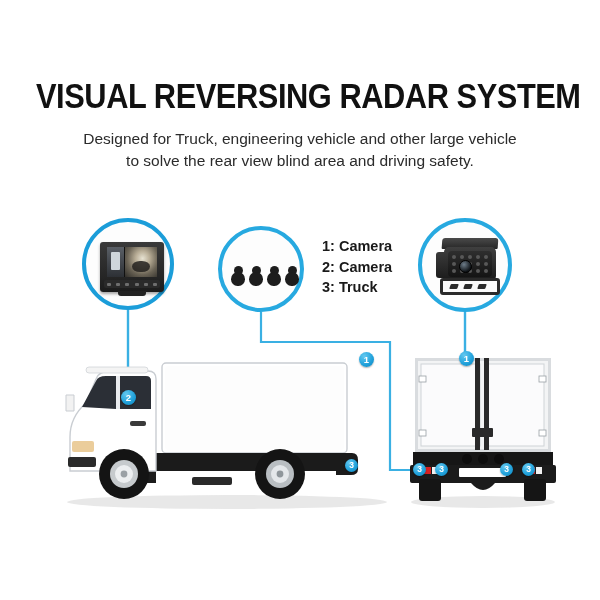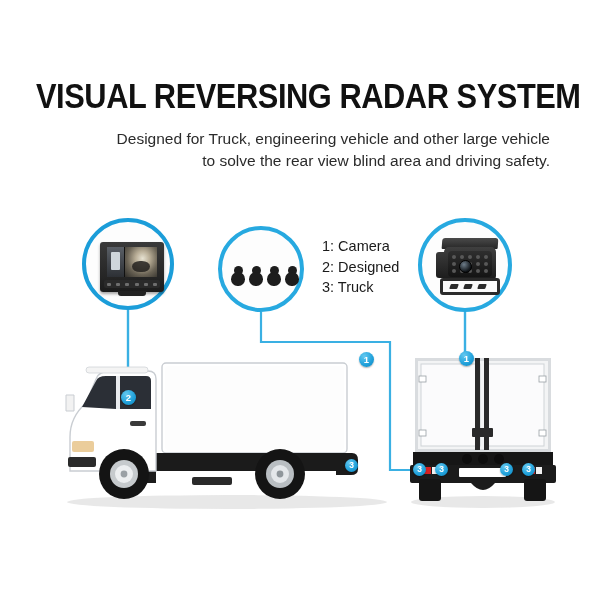--- a/index.html
+++ b/index.html
@@ -38,21 +38,21 @@
     transform: scaleX(0.88);
     transform-origin: center top;
     line-height: 1;
     white-space: nowrap;
   }
   .subtitle {
     position: absolute;
     top: 128px;
     left: 50px;
     width: 500px;
-    text-align: right;
+    text-align: center;
     font-size: 15.5px;
     color: #2b2b2b;
     line-height: 1.45;
   }
   .subtitle .l2 { display: block; }
 
   
   .wires {
     position: absolute;
     left: 0; top: 0;
@@ -262,21 +262,21 @@
   }
 
   
   .legend {
     position: absolute;
     left: 322px; top: 236px;
     font-size: 14.5px;
     color: #1a1a1a;
     line-height: 1.42;
   }
-  .legend-row { white-space: nowrap; }
+  .legend-row { white-space: nowrap; font-weight: bold; }
 
   
   .marker {
     position: absolute;
     width: 15px; height: 15px;
     border-radius: 50%;
     background: radial-gradient(circle at 35% 28%, #63c8f0 0%, #23a3dc 55%, #0d84bd 100%);
     color: #ffffff;
     font-size: 9.5px;
     font-weight: 700;
@@ -363,21 +363,21 @@
       <div class="cam-bracket">
         <i style="left:7px"></i>
         <i style="left:21px"></i>
         <i style="left:35px"></i>
       </div>
     </div>
   </div>
 
   <div class="legend">
     <div class="legend-row">1: Camera</div>
-    <div class="legend-row">2: Designed</div>
+    <div class="legend-row">2: Camera</div>
     <div class="legend-row">3: Truck</div>
   </div>
 
   <svg class="veh" style="left:52px; top:345px; width:340px; height:165px;" viewBox="0 0 340 165">
     <ellipse cx="175" cy="157" rx="160" ry="7" fill="#8e8e8e" opacity="0.20"></ellipse>
 
     <rect x="110" y="18" width="185" height="90" rx="4" fill="#ffffff" stroke="#c9cdd2" stroke-width="1.4"></rect>
     <rect x="113" y="21" width="179" height="84" rx="3" fill="#fdfdfd"></rect>
 
     <rect x="58" y="108" width="237" height="18" fill="#1b1b1b"></rect>

